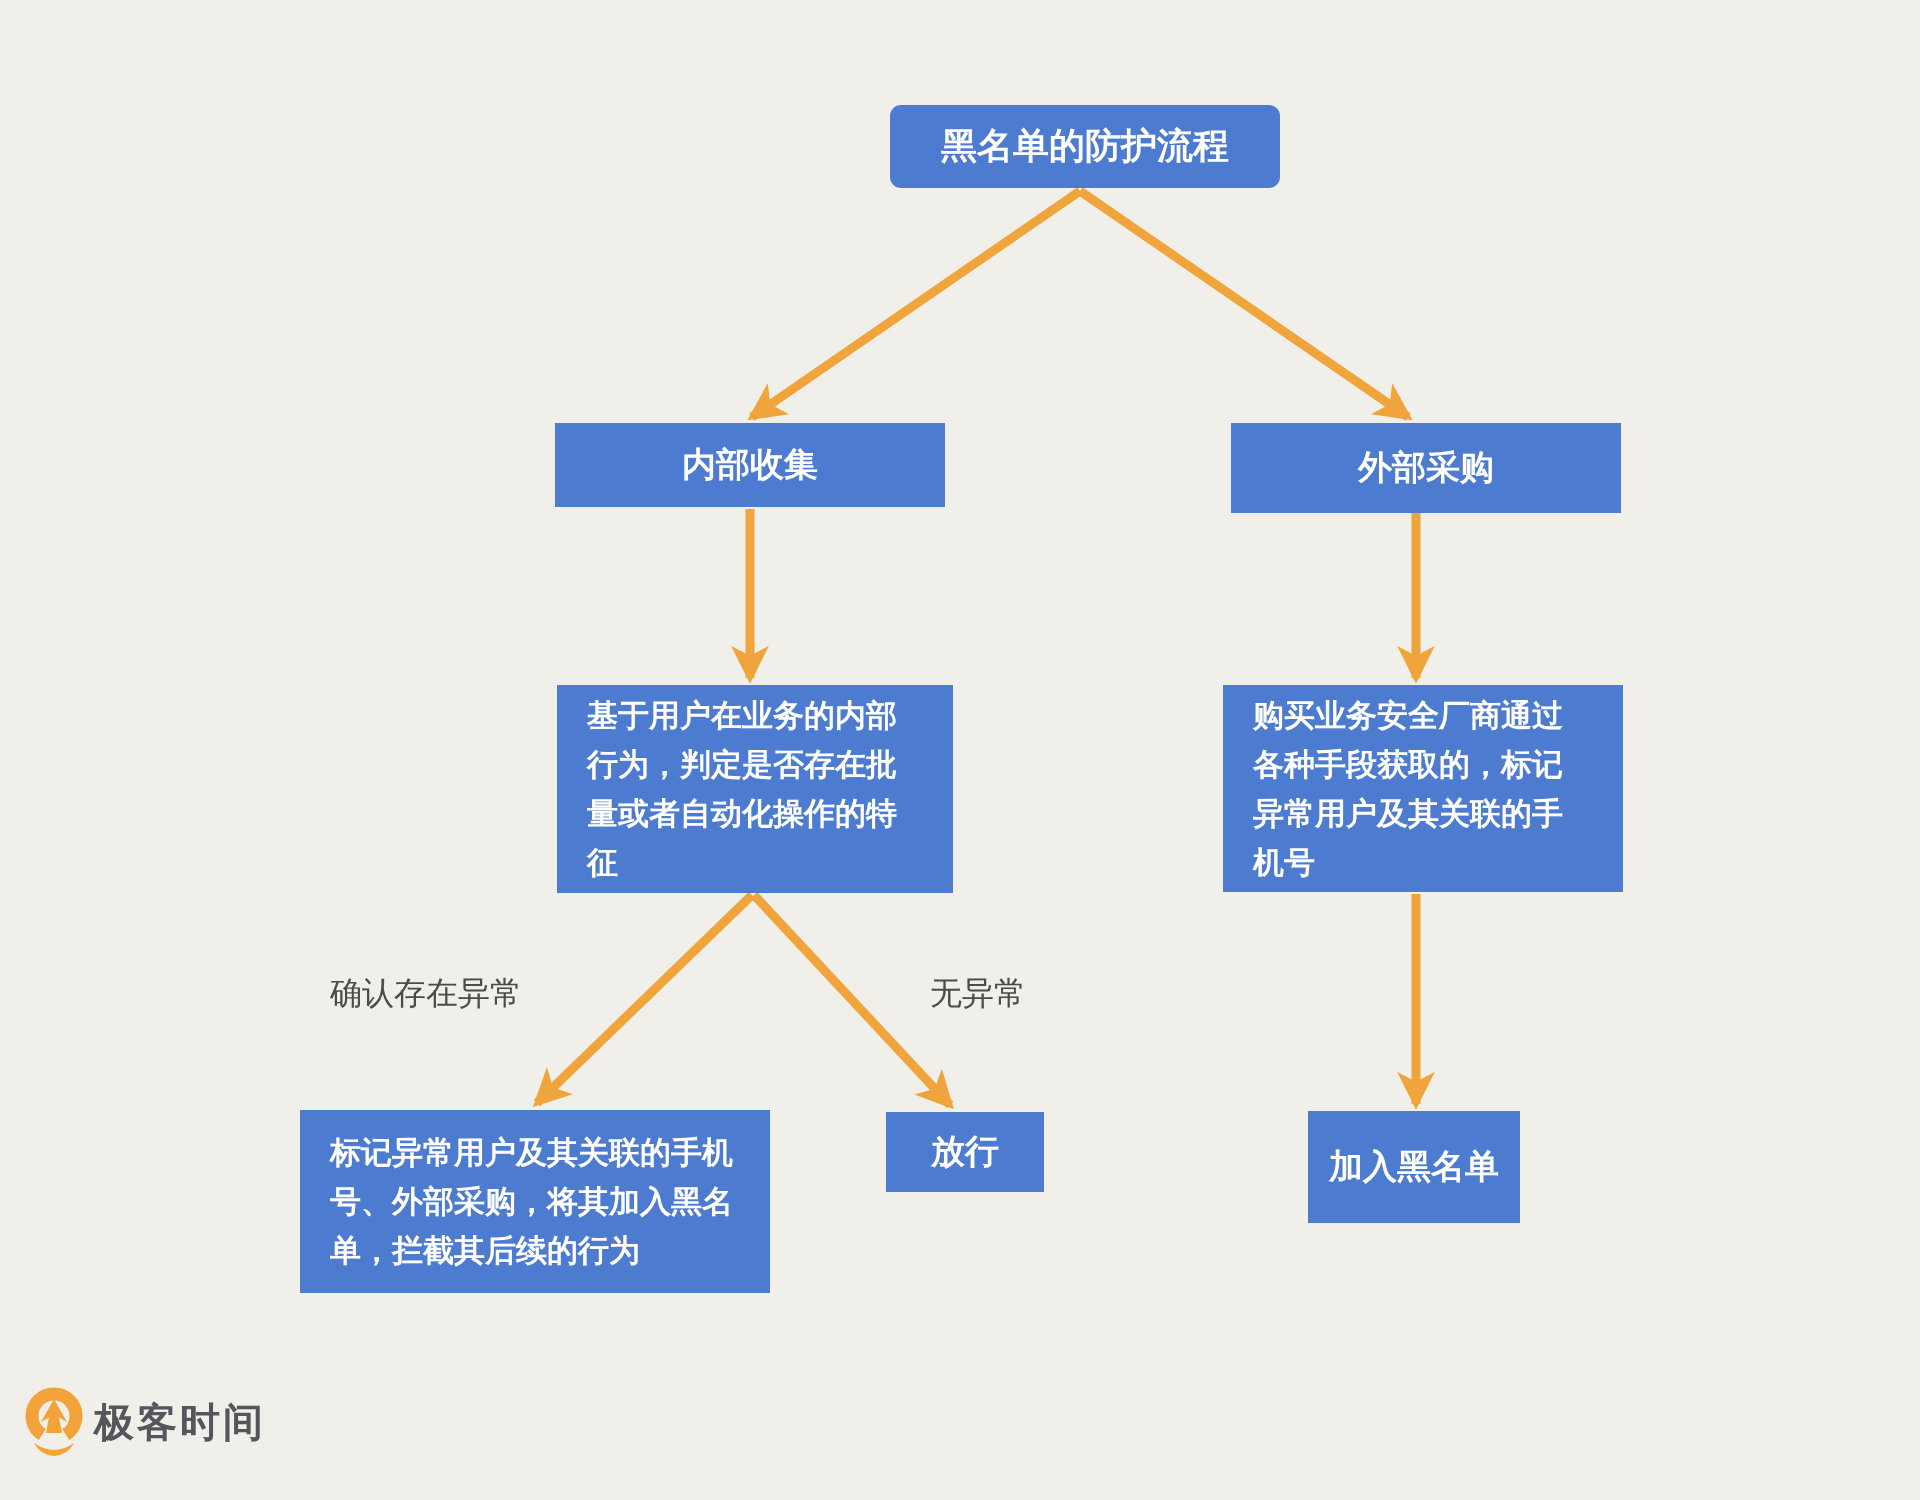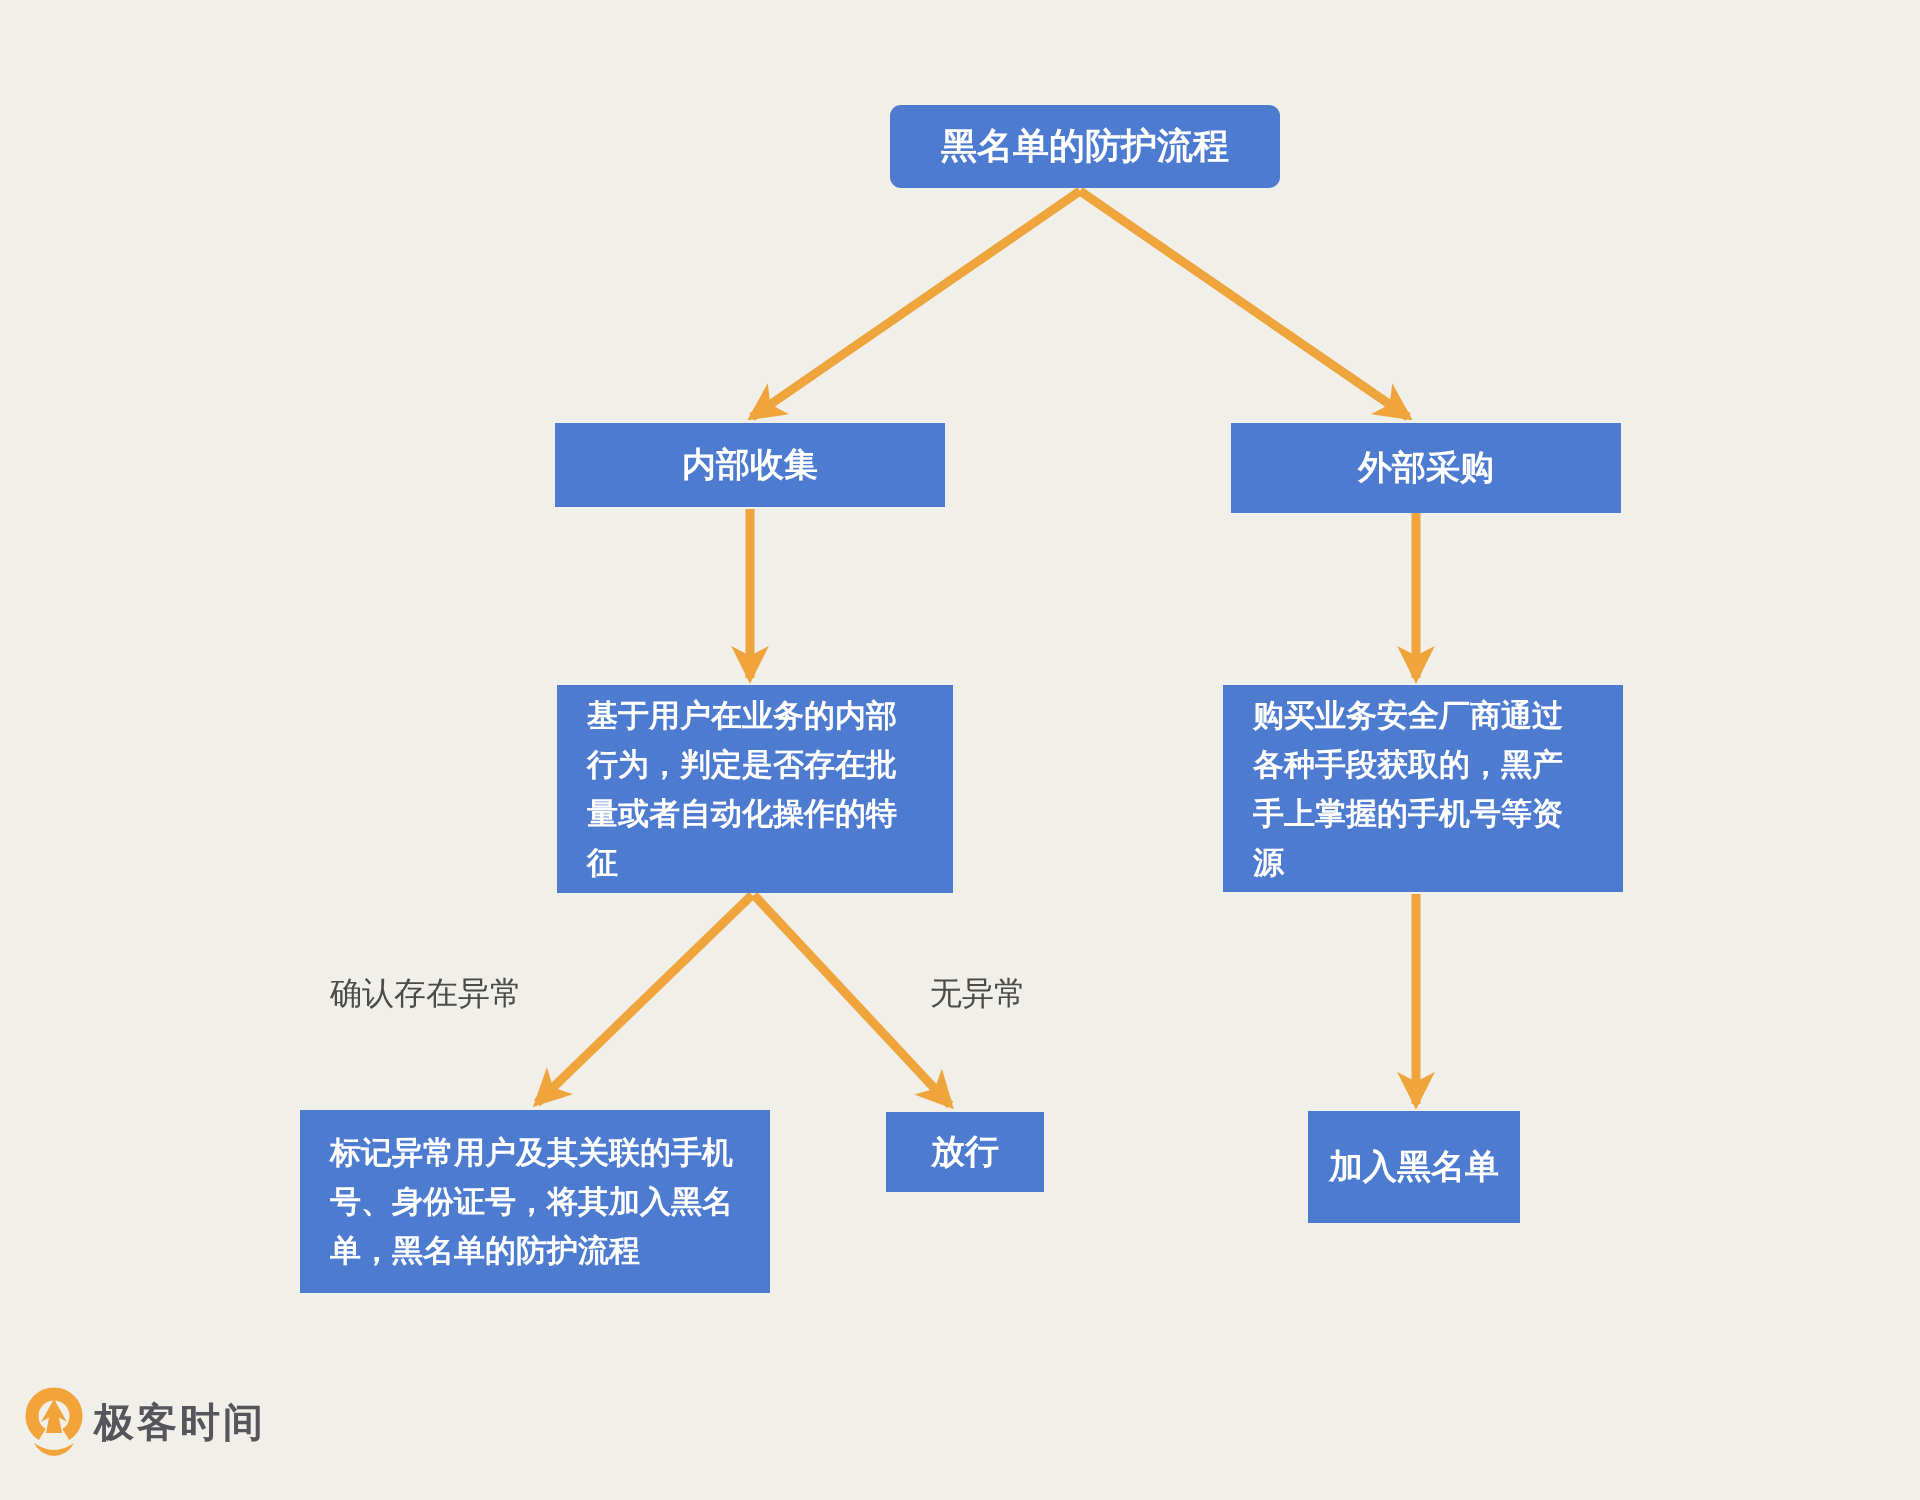--- a/index.html
+++ b/index.html
@@ -100,23 +100,23 @@
   </svg>
 
   <div class="node node-title">黑名单的防护流程</div>
 
   <div class="node node-internal">内部收集</div>
 
   <div class="node node-external">外部采购</div>
 
   <div class="node detail node-internal-det">基于用户在业务的内部行为，判定是否存在批量或者自动化操作的特征</div>
 
-  <div class="node detail node-external-det">购买业务安全厂商通过各种手段获取的，黑产手上掌握的手机号等资源</div>
+  <div class="node detail node-external-det">购买业务安全厂商通过各种手段获取的，标记异常用户及其关联的手机号</div>
 
-  <div class="node detail node-mark">标记异常用户及其关联的手机号、身份证号，将其加入黑名单，黑名单的防护流程</div>
+  <div class="node detail node-mark">标记异常用户及其关联的手机号、外部采购，将其加入黑名单，拦截其后续的行为</div>
 
   <div class="node node-release">放行</div>
 
   <div class="node node-blacklist">加入黑名单</div>
 
   <div class="edge-label edge-label-left">确认存在异常</div>
 
   <div class="edge-label edge-label-right">无异常</div>
 
   <div class="logo">

